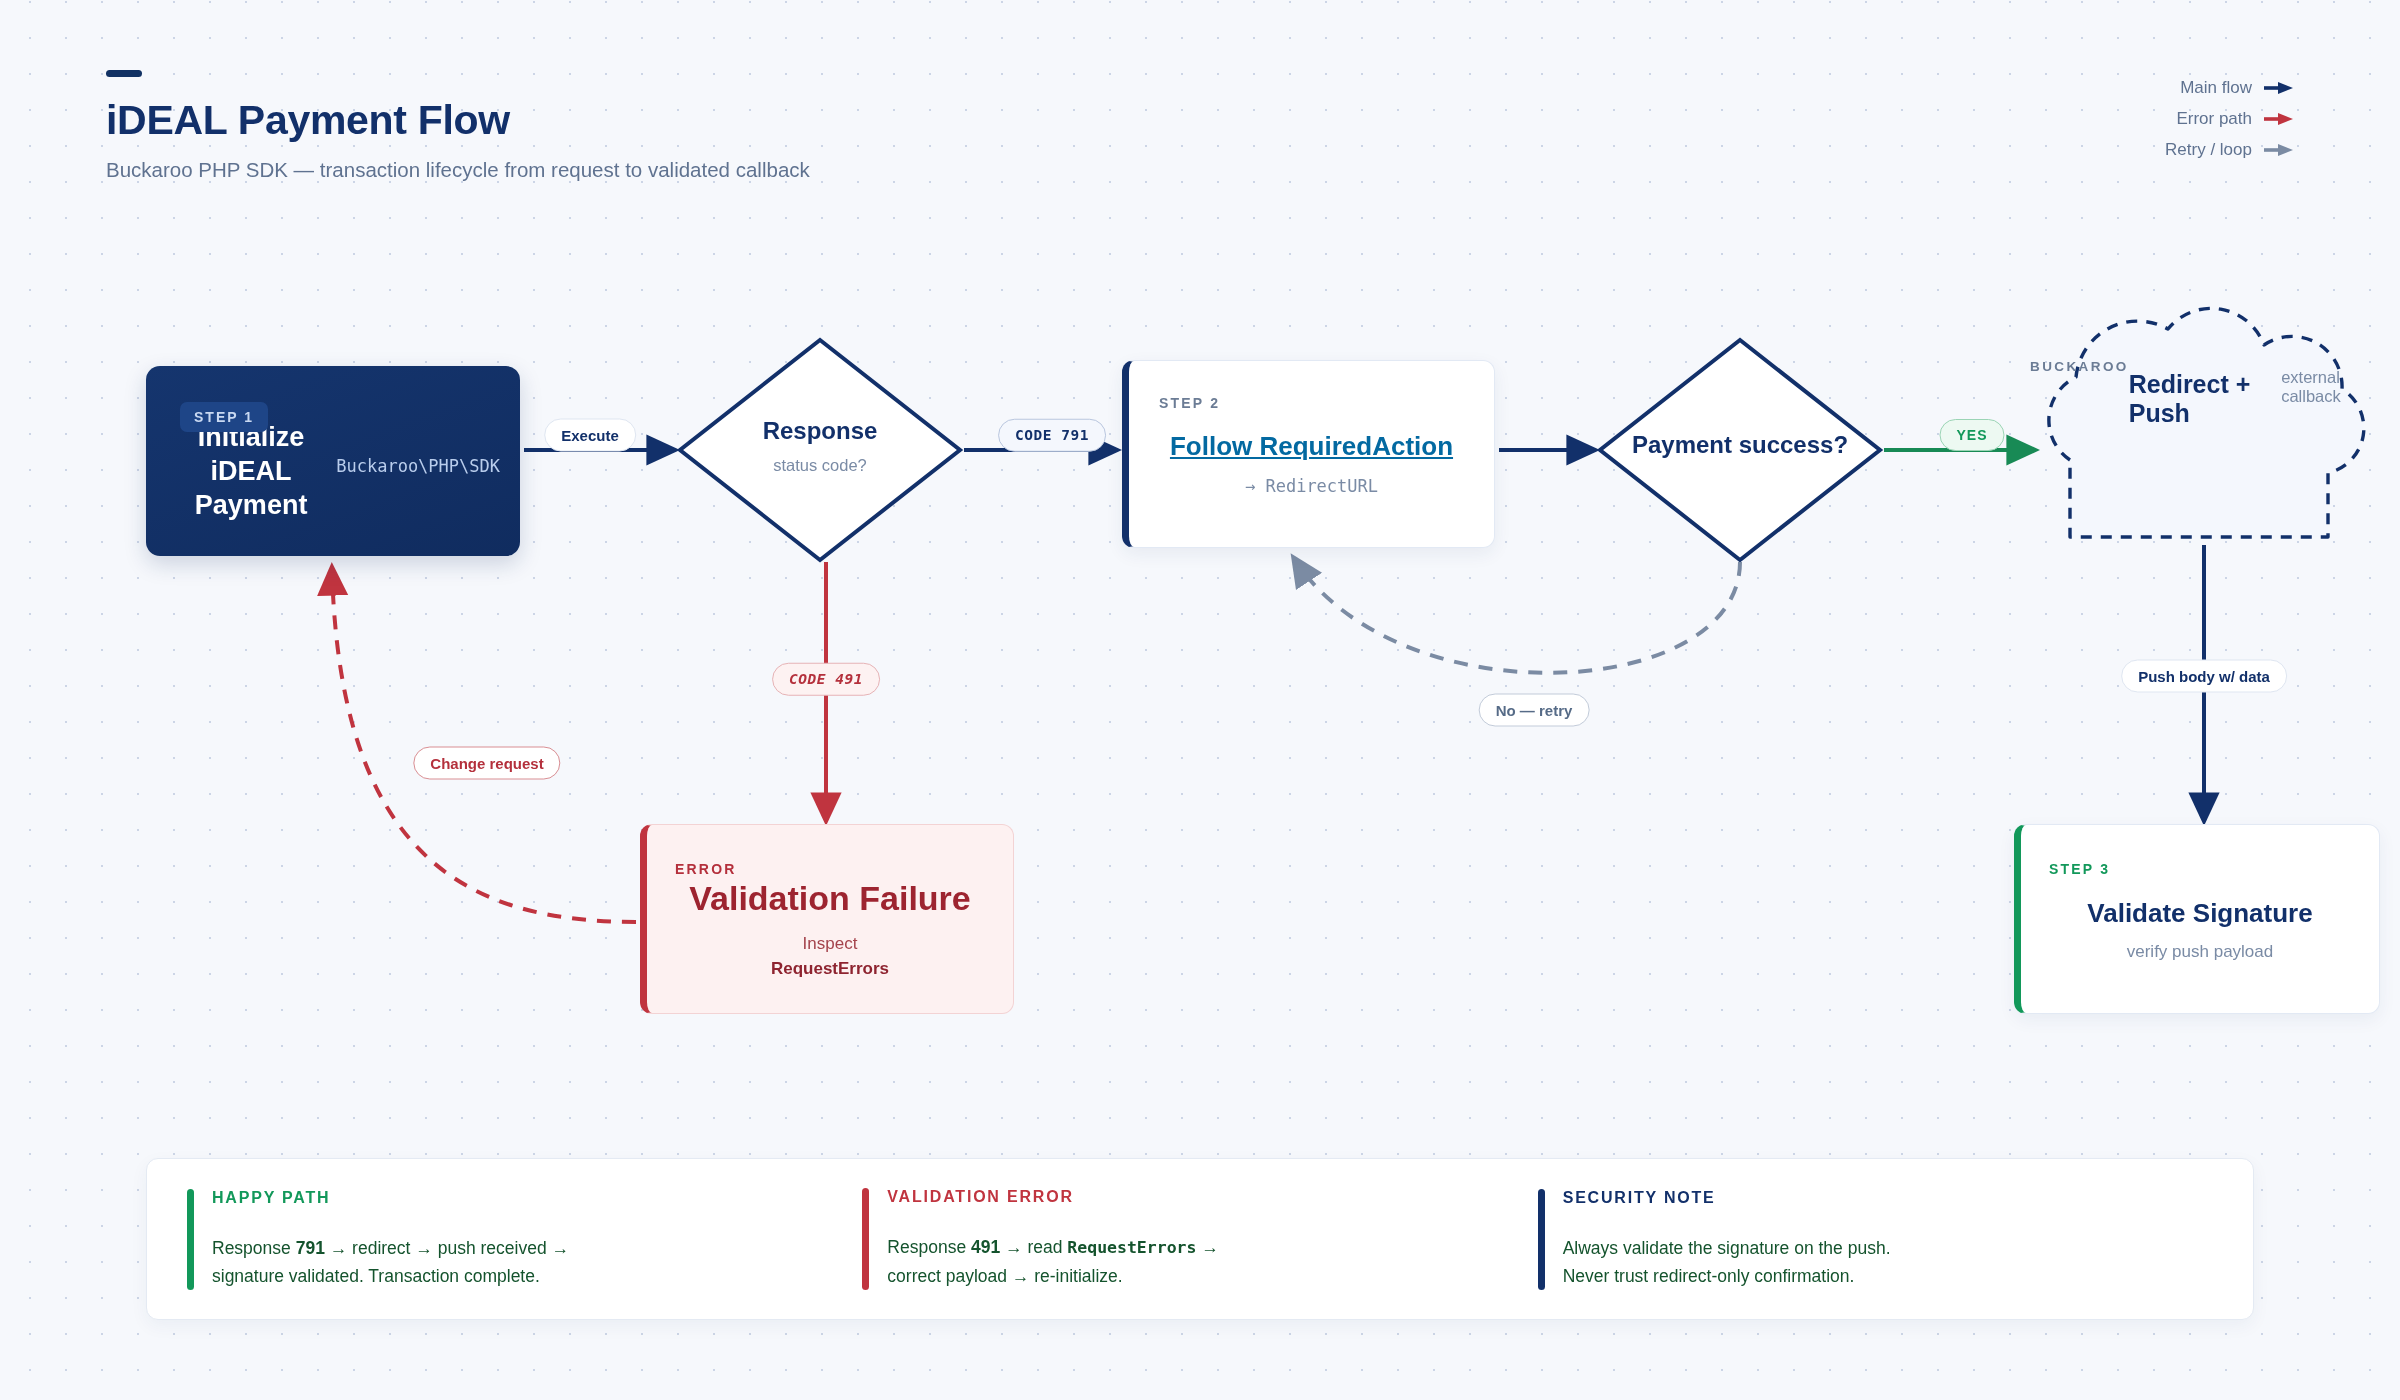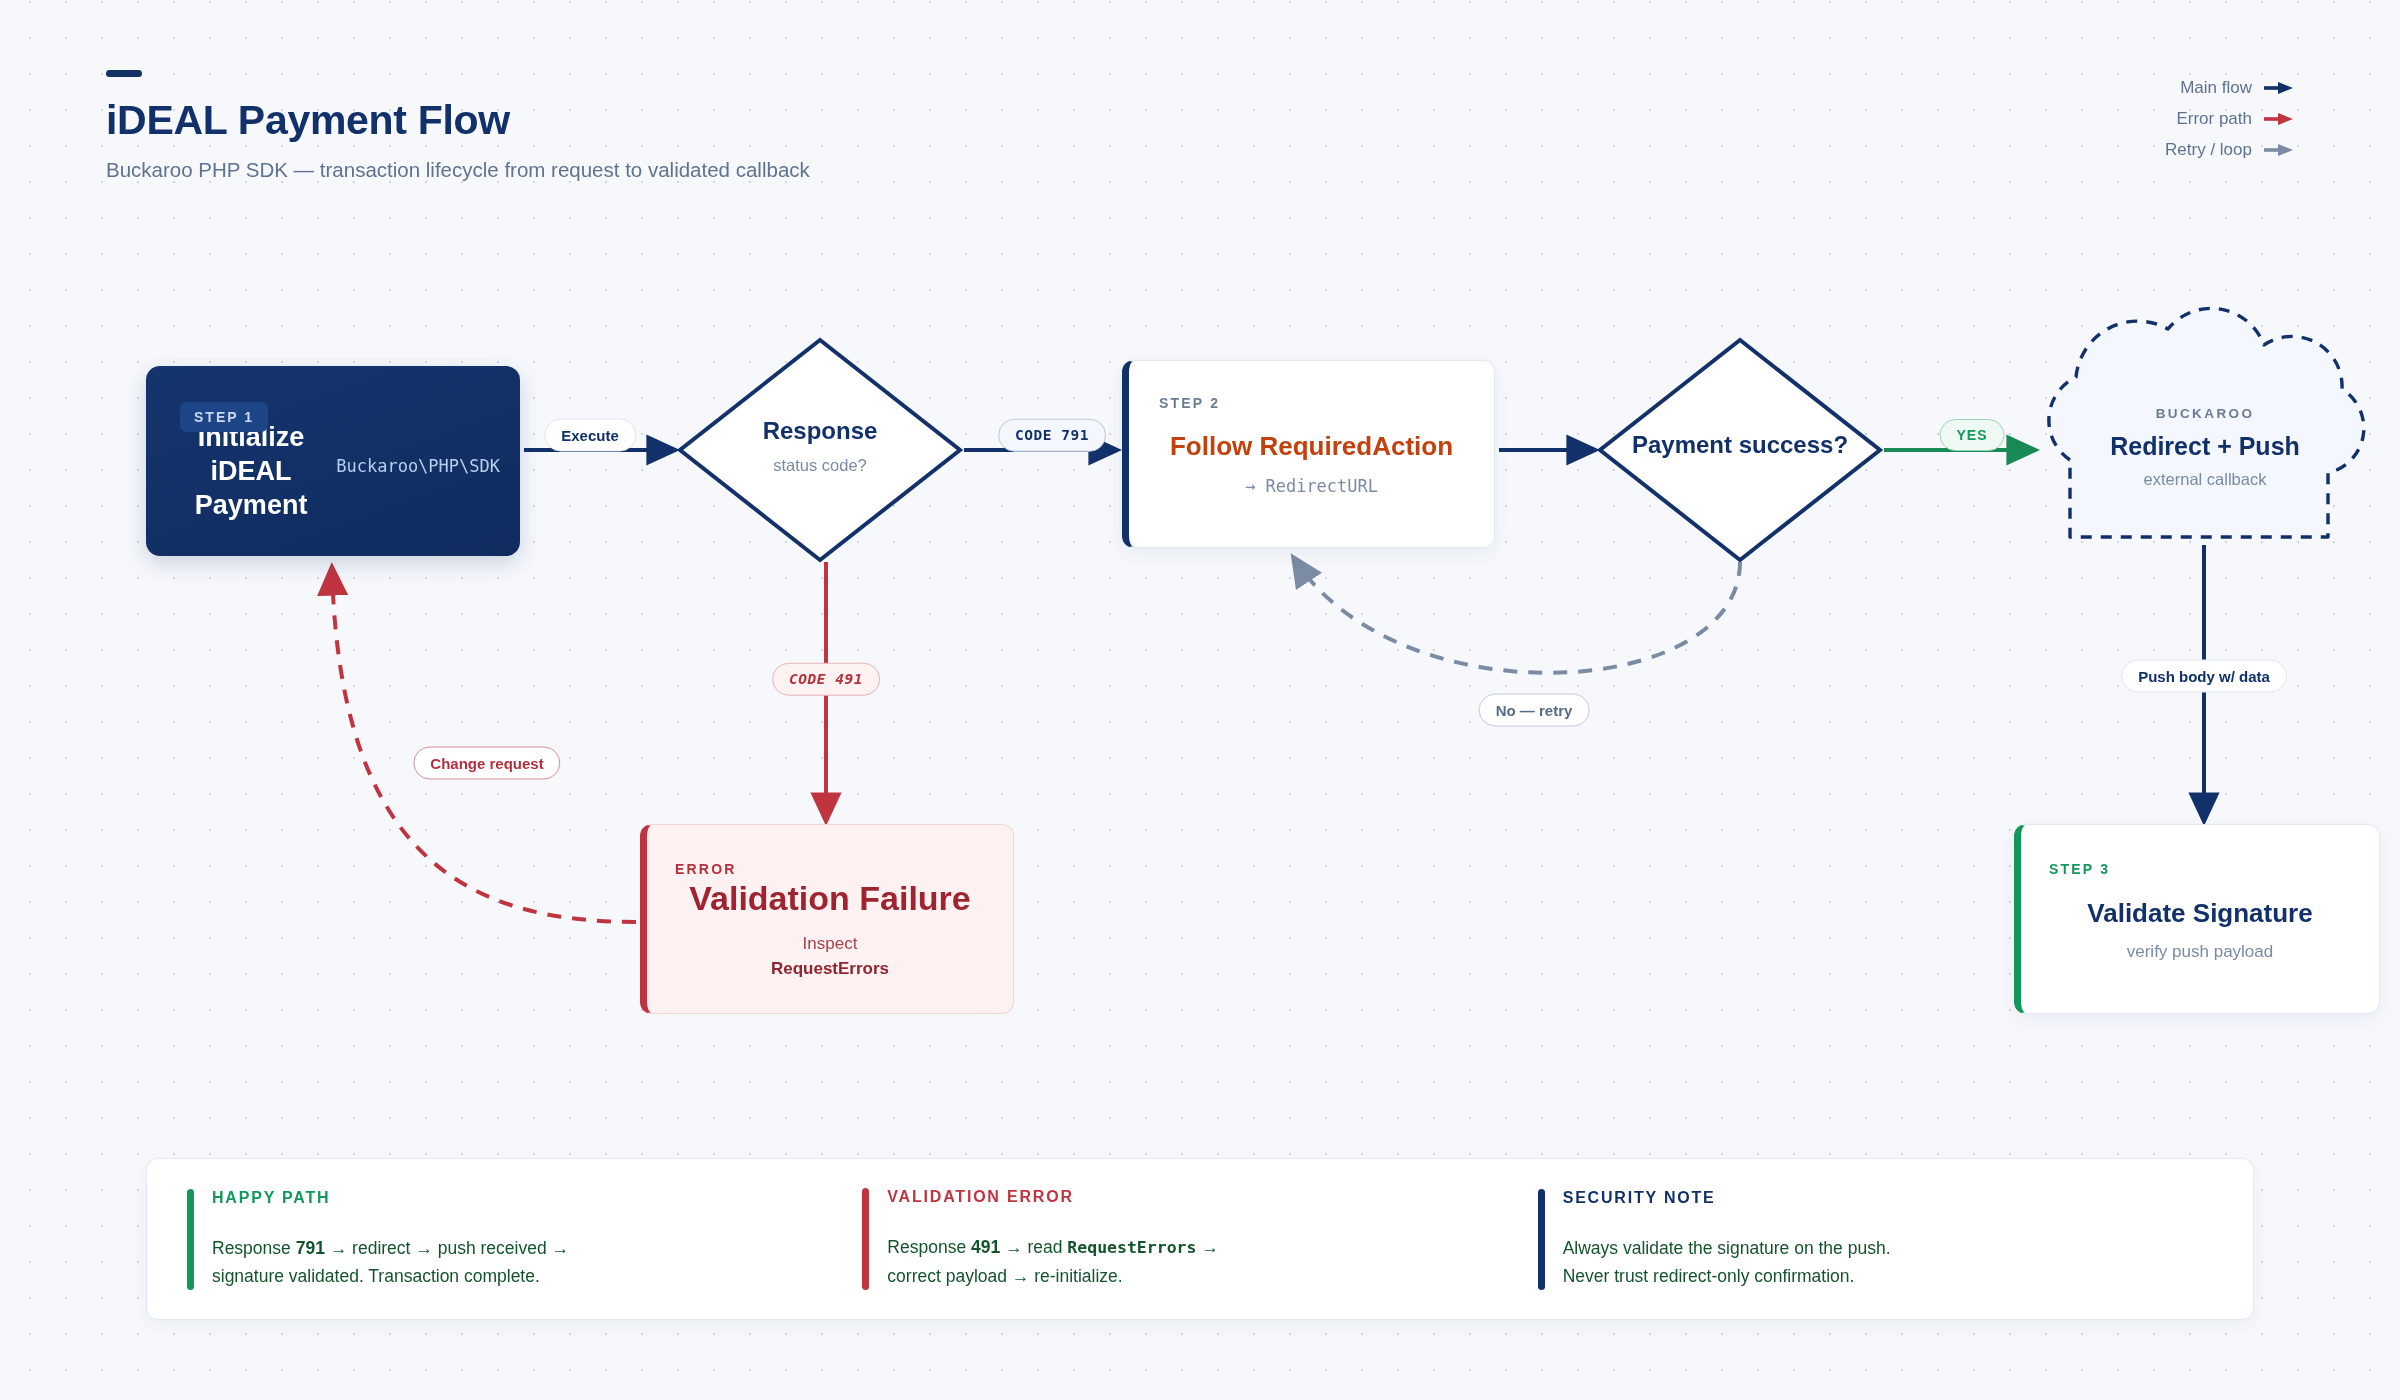--- a/index.html
+++ b/index.html
@@ -96,32 +96,32 @@
     border: 1px solid #e2e9f4;
     border-left: 7px solid #12306a;
     box-shadow: 0 6px 18px rgba(24,52,99,.07);
     display: flex; flex-direction: column; align-items: center; justify-content: center;
   }
   .step-label-plain {
     position: absolute; left: 30px; top: 34px;
     font-size: 14px; font-weight: 700; letter-spacing: 2.2px; color: #6b7c95;
   }
   #node-step2 .n-title {
-    color: #c2410c; font-size: 26px; font-weight: 700; margin-top: 18px;
+    color: #0369a1; font-size: 26px; font-weight: 700; margin-top: 18px; text-decoration: underline;
   }
   #node-step2 .n-sub {
     color: #7a8ba5; font-size: 17px; margin-top: 14px;
     font-family: "DejaVu Sans Mono", monospace;
   }
 
   
   #node-cloud { left: 2030px; top: 345px; width: 350px; height: 190px; }
   #node-cloud .cloud-txt {
     position: absolute; inset: 0;
-    display: flex; flex-direction: column; align-items: center; justify-content: center;
+    display: flex; flex-direction: row; justify-content: center;
     padding-top: 14px;
   }
   #node-cloud .n-kicker {
     font-size: 13.5px; font-weight: 700; letter-spacing: 2.4px; color: #6b7c95;
   }
   #node-cloud .n-title { color: #12306a; font-size: 25px; font-weight: 700; margin-top: 11px; }
   #node-cloud .n-sub { color: #7a8ba5; font-size: 16.5px; margin-top: 9px; }
 
   
   #node-error {

